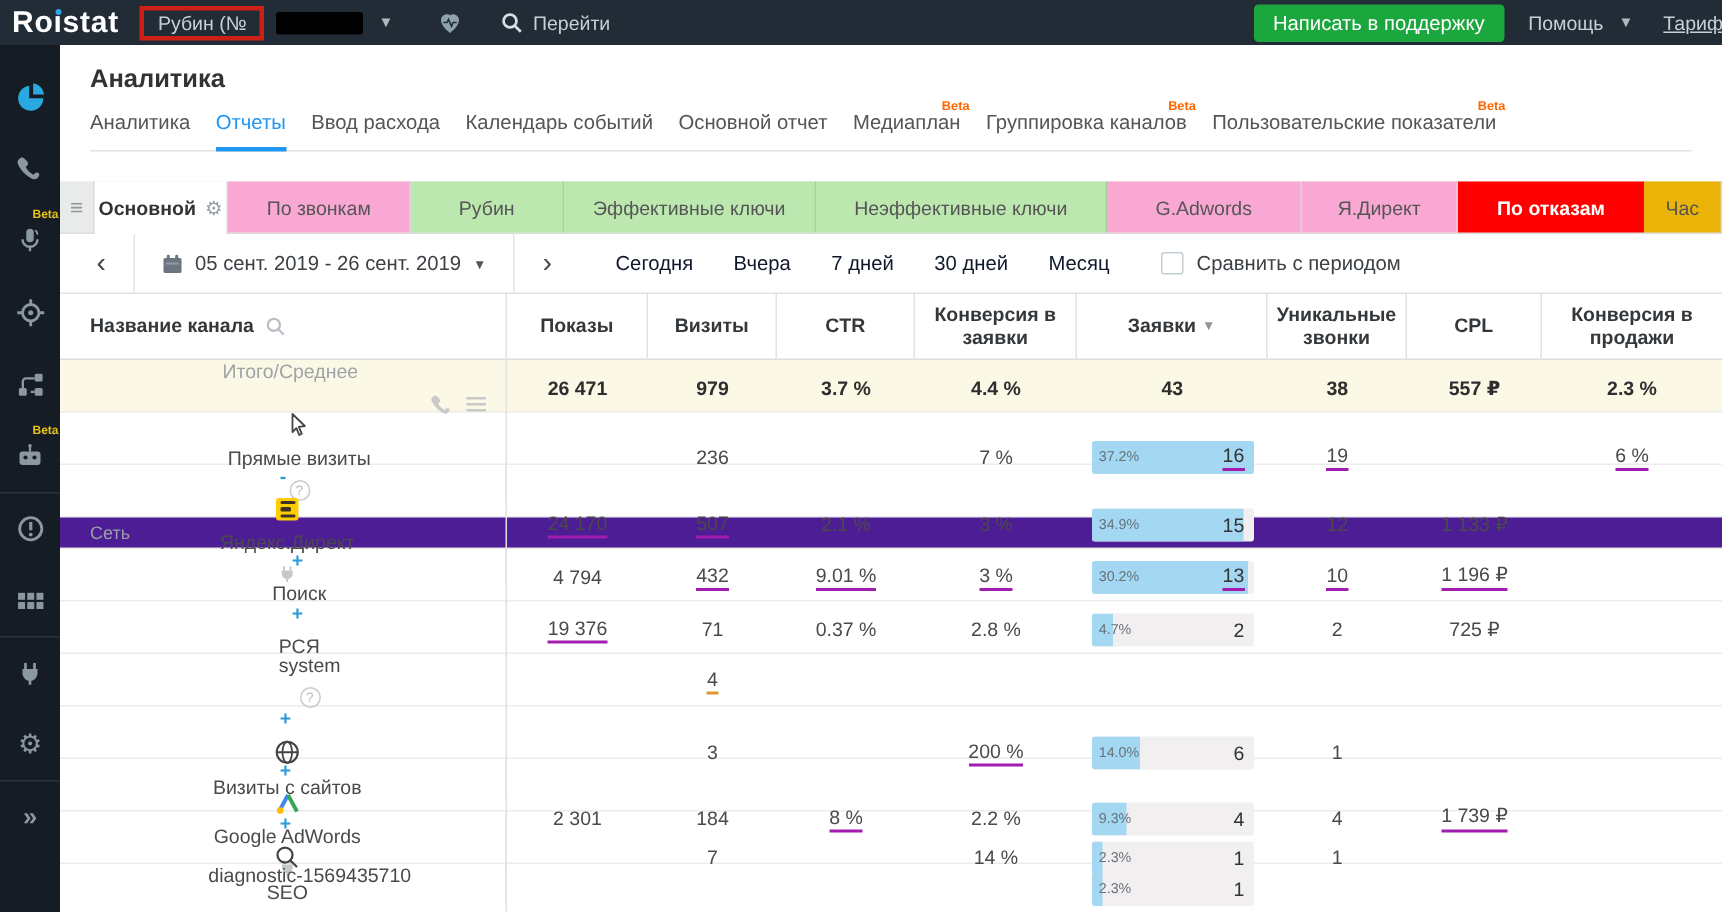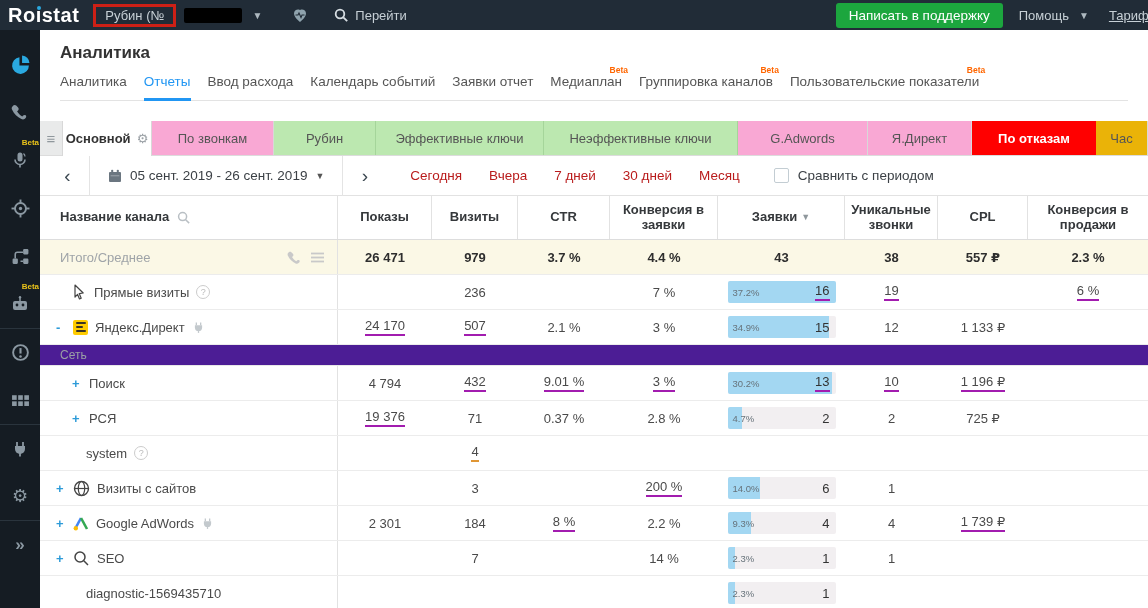--- a/index.html
+++ b/index.html
@@ -63,40 +63,40 @@
   .date-bar { height:40px; display:flex; align-items:center; font-size:13.5px;
     border-bottom:1px solid #e2e2e2; }
   .chev-btn { width:44px; height:40px; display:flex; align-items:center; justify-content:center;
     font-size:19px; color:#3a4750; cursor:pointer; }
   .chev-btn.left { border-right:1px solid #e4e4e4; margin-left:6px; }
   .chev-btn.right { border-left:1px solid #e4e4e4; }
   .date-range { display:flex; align-items:center; gap:8px; padding:0 18px; color:#3c4146;
     cursor:pointer; height:40px; }
   .small-caret { font-size:9px; color:#555; }
   .quick-links { display:flex; gap:27px; margin-left:24px; }
-  .quick-links .ql { color:#b91c1c; cursor:pointer; }
+  .quick-links .ql { color:#0f172a; cursor:pointer; }
   .compare { display:flex; align-items:center; gap:9px; margin-left:34px; color:#3c4146; }
   .checkbox { width:15px; height:15px; border:1px solid #c3cdd3; border-radius:2px;
     background:#fff; cursor:pointer; }
 
   
   .grid-row { display:grid;
     grid-template-columns:298px 94px 86px 92px 108px 127px 93px 90px minmax(0,1fr); }
   .thead { height:44px; border-bottom:1px solid #ddd; }
   .th { display:flex; align-items:center; justify-content:center; text-align:center;
     font-size:13px; font-weight:bold; color:#35383b; border-right:1px solid #e2e2e2;
     line-height:1.15; padding:0 4px; cursor:pointer; }
   .th:last-child { border-right:none; }
   .th.first { justify-content:flex-start; text-align:left; padding-left:20px; gap:8px; }
   .sort-caret { color:#8f979c; font-size:9px; margin-left:4px; }
 
   .trow { height:35px; border-bottom:1px solid #ececec; }
   .trow.total { background:#fbf8e6; }
   .cell { display:flex; align-items:center; font-size:13px; color:#4a4a4a; }
-  .cell.name { border-right:1px solid #e2e2e2; gap:7px; padding-right:10px; }
+  .cell.name { border-right:1px solid #e2e2e2; gap:7px; padding-right:10px;flex-direction:column; }
   .cell.num { justify-content:center; }
   .trow.total .cell.num { color:#2e2e2e; font-weight:600; }
   .name-label { cursor:pointer; }
   .total-name { color:#9fa4a8; }
   .ind0 { padding-left:20px; } .ind1 { padding-left:16px; }
   .ind2 { padding-left:32px; } .ind3 { padding-left:46px; }
   .toggle { color:#2d9bd8; font-weight:bold; width:10px; cursor:pointer; flex-shrink:0; }
   .help-circle { width:14px; height:14px; border:1.5px solid #ccc; border-radius:50%;
     color:#bbb; font-size:9px; display:flex; align-items:center; justify-content:center;
     cursor:pointer; flex-shrink:0; }
@@ -239,21 +239,21 @@
 
   <div class="content">
 
     <div class="page-head">
       <div class="page-title">Аналитика</div>
       <div class="page-nav" id="page-nav">
           <span class="nav-item"><span>Аналитика</span></span>
           <span class="nav-item active"><span>Отчеты</span></span>
           <span class="nav-item"><span>Ввод расхода</span></span>
           <span class="nav-item"><span>Календарь событий</span></span>
-          <span class="nav-item"><span>Заявки отчет</span></span>
+          <span class="nav-item"><span>Основной отчет</span></span>
           <span class="nav-item"><span>Медиаплан</span><span class="nav-beta">Beta</span></span>
           <span class="nav-item"><span>Группировка каналов</span><span class="nav-beta">Beta</span></span>
           <span class="nav-item"><span>Пользовательские показатели</span><span class="nav-beta">Beta</span></span>
         </div>
     </div>
 
     <div class="report-tabs" id="report-tabs">
       <span class="burger">≡</span>
     <span class="rtab active" style="width: 90px;">
           <span>Основной</span>

